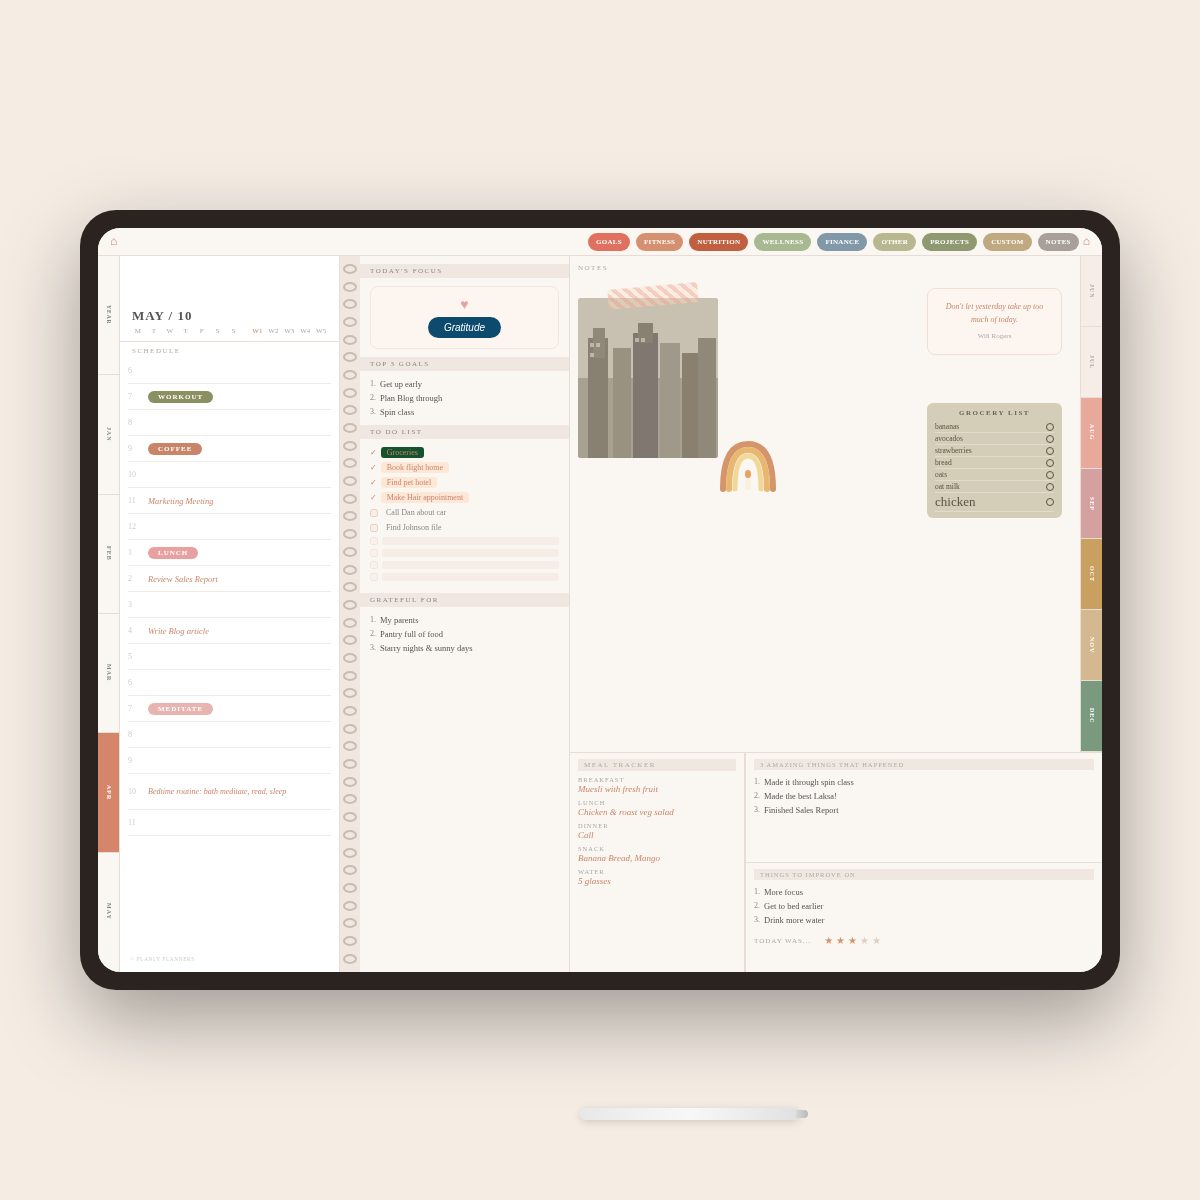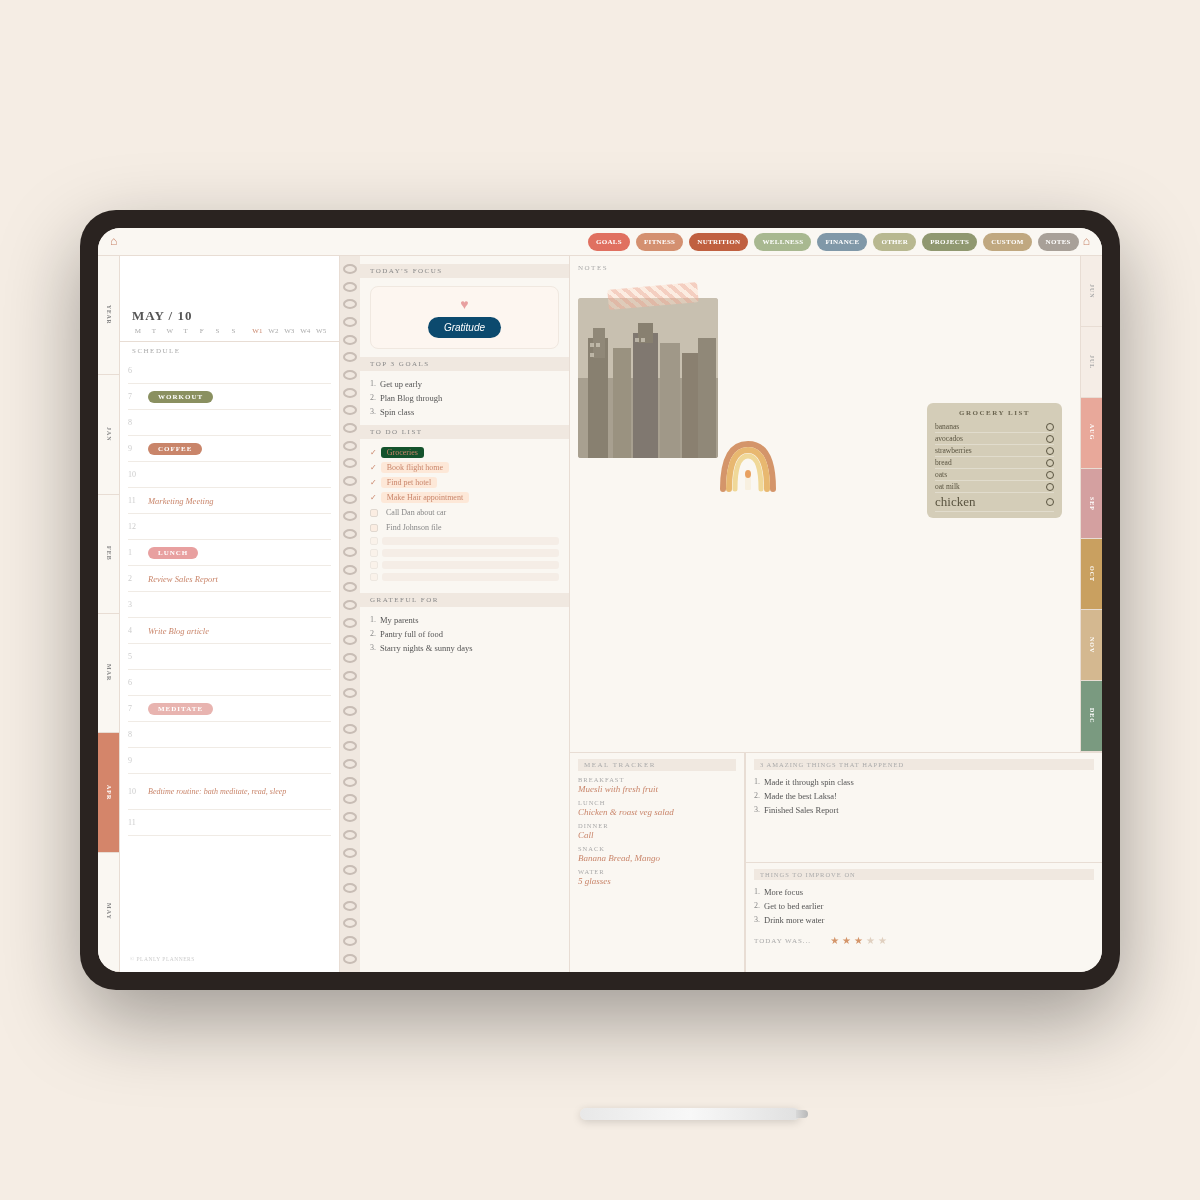--- a/index.html
+++ b/index.html
@@ -693,20 +693,24 @@
                     <rect x="12" y="45" width="4" height="4" fill="#e0d8c8" opacity="0.6"></rect>
                     <rect x="18" y="45" width="4" height="4" fill="#e0d8c8" opacity="0.6"></rect>
                     <rect x="12" y="55" width="4" height="4" fill="#e0d8c8" opacity="0.6"></rect>
                     <rect x="57" y="40" width="4" height="4" fill="#e0d8c8" opacity="0.6"></rect>
                     <rect x="63" y="40" width="4" height="4" fill="#e0d8c8" opacity="0.6"></rect>
                   </svg>
                 </div>
 
                 <div style="position:absolute; left:30px; top:8px; width:90px; height:20px; background:repeating-linear-gradient(45deg,rgba(240,180,160,0.6) 0px,rgba(240,180,160,0.6) 4px,rgba(255,220,200,0.4) 4px,rgba(255,220,200,0.4) 8px); border-radius:2px; transform:rotate(-5deg);"></div>
 
+                <div style="position:absolute; right:10px; top:10px; width:135px; background:#fdf6f0; border-radius:8px; padding:12px; font-size:8px; color:#c9856a; text-align:center; font-style:italic; line-height:1.6; border:1px solid #f0e0d4;">
+                  <span>Don't let yesterday take up too much of today.</span>
+                  <div style="font-size:7px; color:#aaa; margin-top:4px; font-style:normal;">Will Rogers</div>
+                </div>
 
                 <div style="position:absolute; left:135px; bottom:20px;">
                   <svg width="70" height="60" viewBox="0 0 70 60">
 
                     <path d="M10,55 Q10,10 35,10 Q60,10 60,55" stroke="#d4956a" stroke-width="6" fill="none" stroke-linecap="round"></path>
                     <path d="M16,55 Q16,16 35,16 Q54,16 54,55" stroke="#e8b870" stroke-width="6" fill="none" stroke-linecap="round"></path>
                     <path d="M22,55 Q22,22 35,22 Q48,22 48,55" stroke="#f0d898" stroke-width="5" fill="none" stroke-linecap="round"></path>
 
                     <rect x="32" y="40" width="6" height="16" fill="#f8f0e0" rx="1"></rect>
                     <ellipse cx="35" cy="40" rx="3" ry="4" fill="#e8a060"></ellipse>
@@ -812,21 +816,21 @@
                 </div>
                 <div class="list-item">
                   <span class="list-num">2.</span>
                   <span>Get to bed earlier</span>
                 </div>
                 <div class="list-item">
                   <span class="list-num">3.</span>
                   <span>Drink more water</span>
                 </div>
 
-                <div style="margin-top:8px; display:flex; align-items:center; gap:19px;">
+                <div style="margin-top:8px; display:flex; align-items:center; gap:13px;">
                   <span style="font-size:7px; color:#aaa; letter-spacing:1px; text-transform:uppercase;">TODAY WAS...</span>
                   <div class="stars-row">
                     <span class="star">★</span>
                     <span class="star">★</span>
                     <span class="star">★</span>
                     <span class="star empty">★</span>
                     <span class="star empty">★</span>
                   </div>
                 </div>
               </div>

